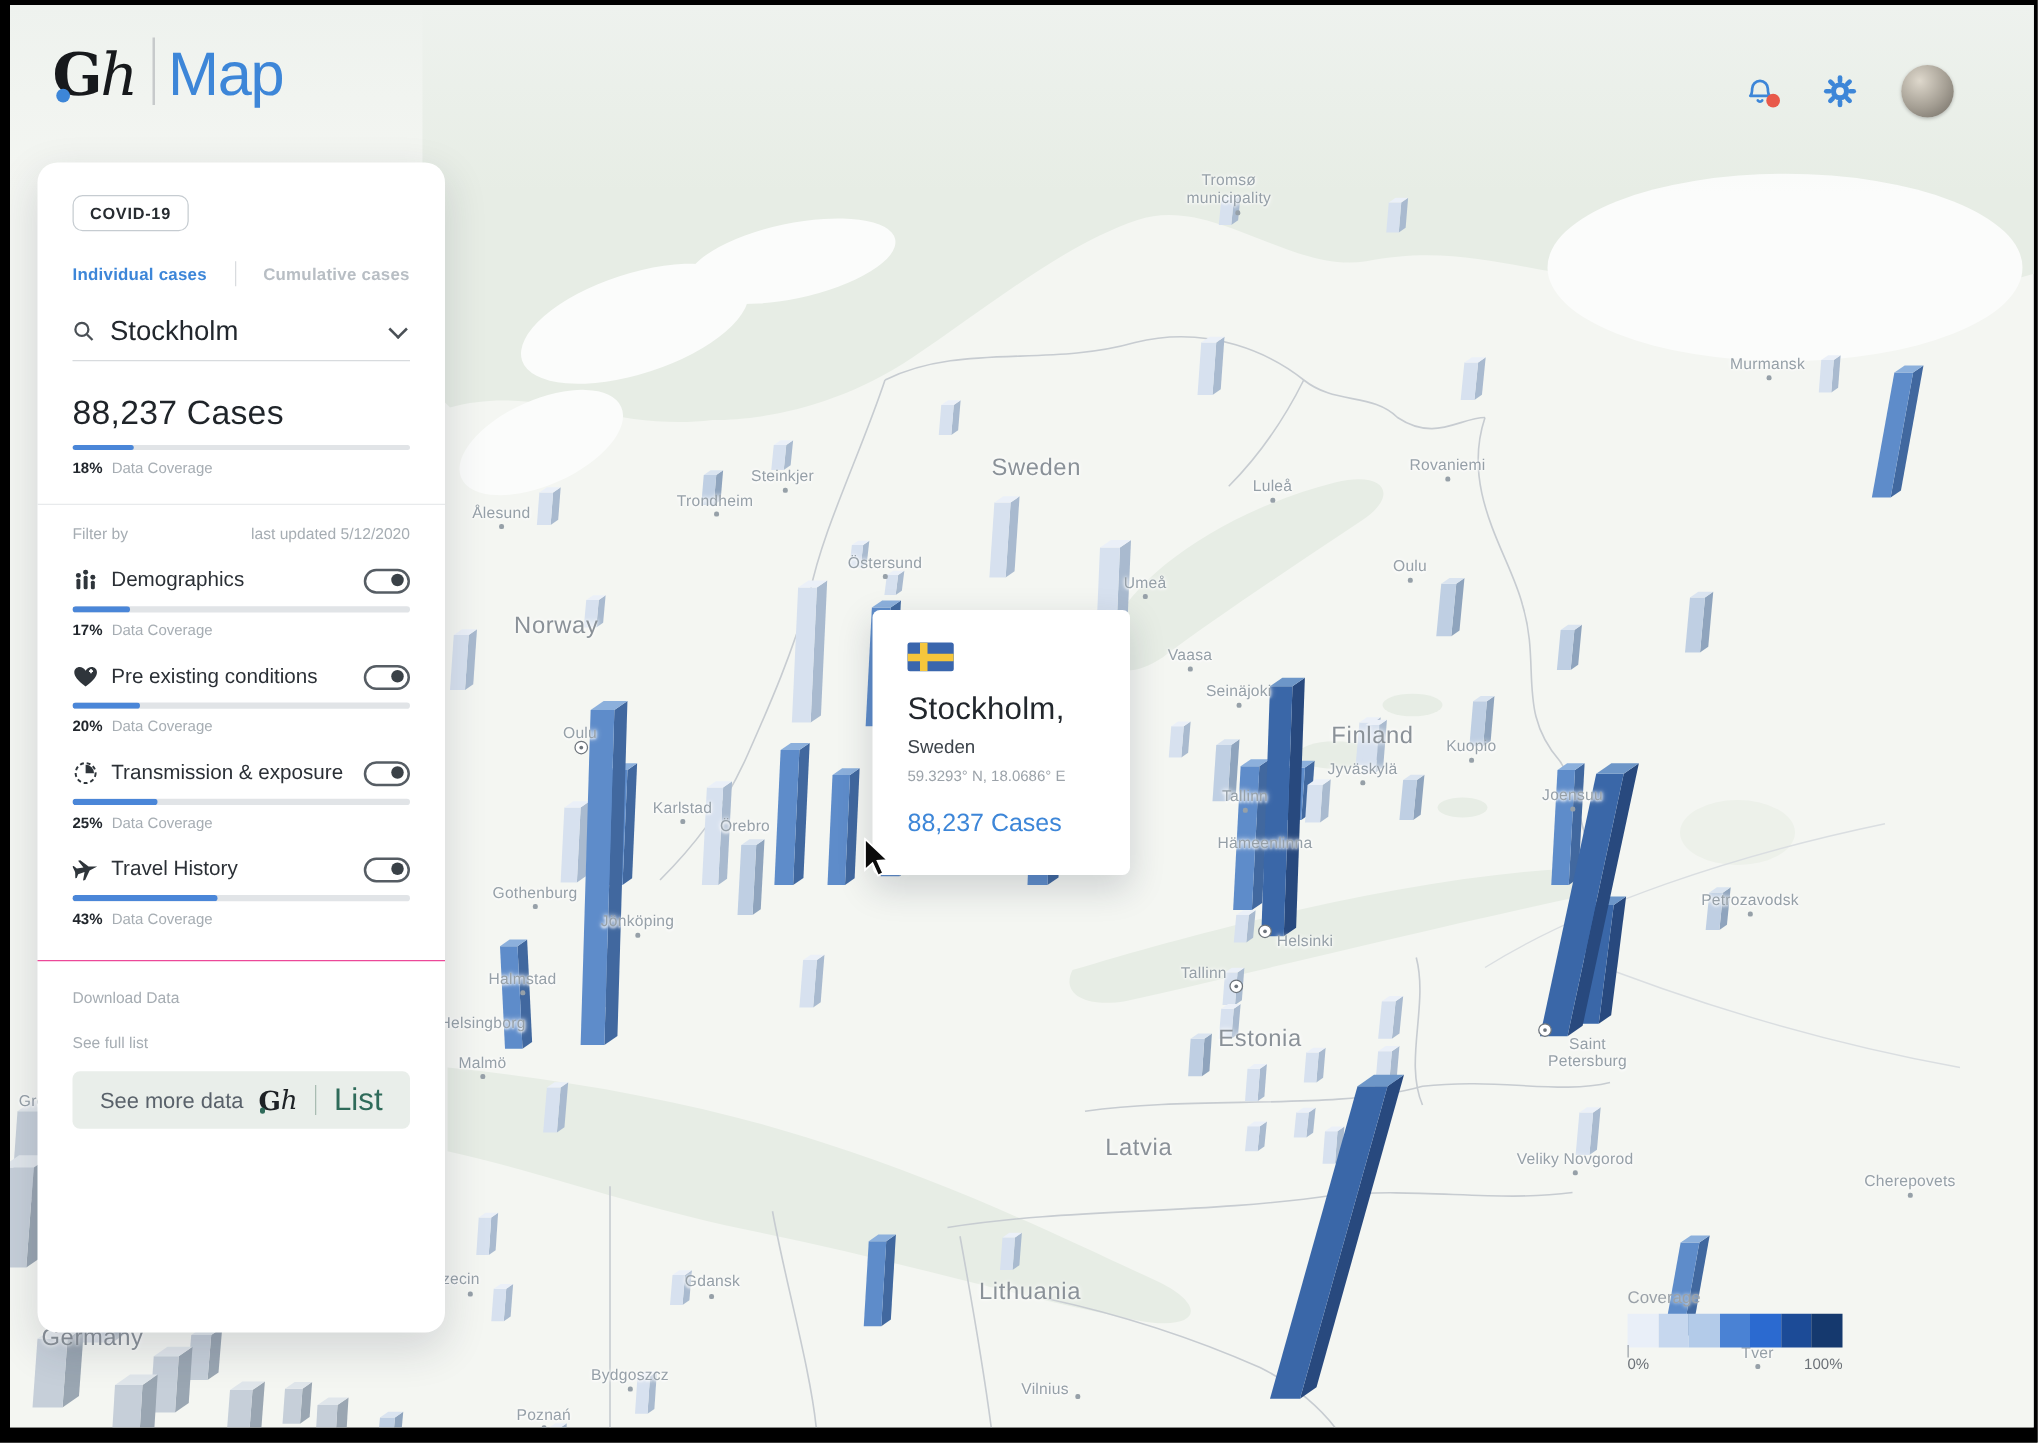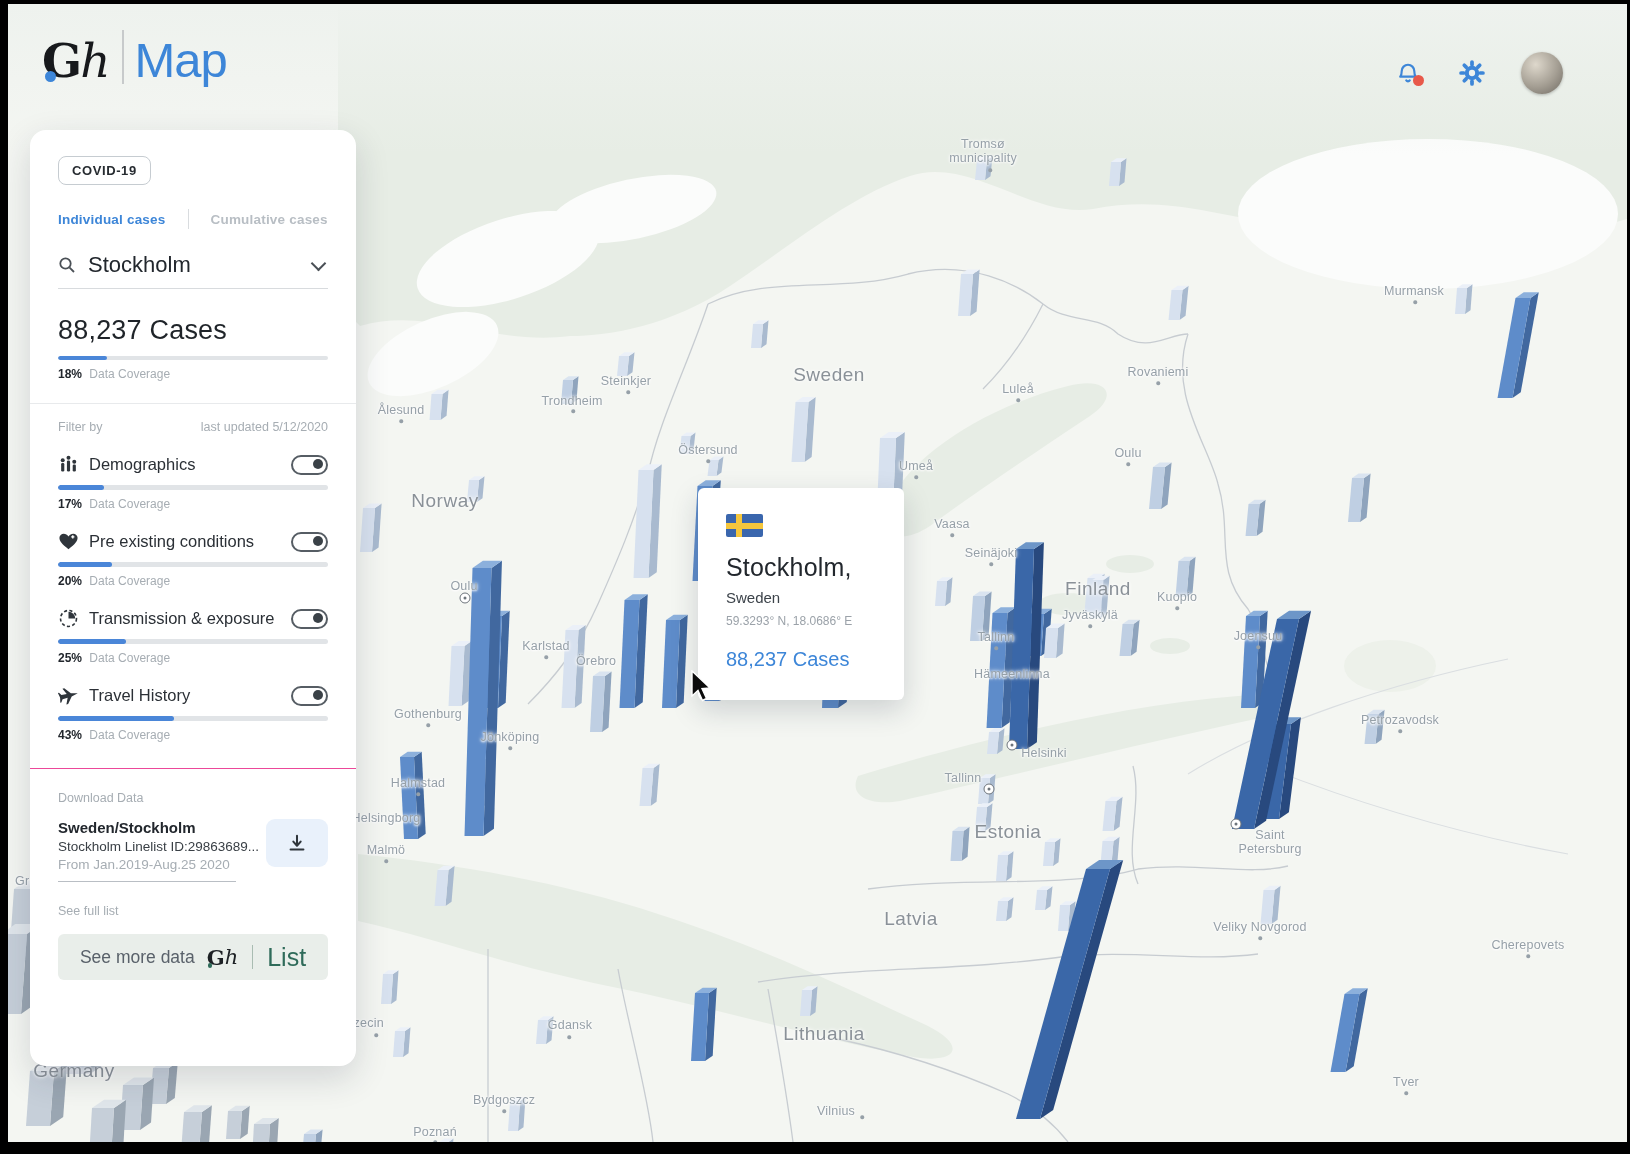--- a/index.html
+++ b/index.html
@@ -780,34 +780,20 @@
             </span>
           </div>
           <div class="track">
             <div class="fill" style="width:43%"></div>
           </div>
           <div class="cov-line"><b>43% </b><span>Data Coverage</span></div>
         </div>
       </div>
     <div class="dl-section">
       <div class="dl-head">Download Data</div>
-      <div class="dl-grid">
-        <div>
-          <div class="dl-title">Sweden/Stockholm</div>
-          <div class="dl-sub">Stockholm Linelist ID:29863689...</div>
-          <div class="dl-range">From Jan.2019-Aug.25 2020</div>
-        </div>
-        <div class="dl-btn">
-          <svg width="22" height="22" viewBox="0 0 24 24" fill="none" stroke="#2f353b" stroke-width="2.2" stroke-linecap="round" stroke-linejoin="round">
-            <path d="M12 4 V14"></path>
-              <path d="M8 10.5 L12 15 L16 10.5"></path>
-              <path d="M5 19 H19"></path>
-          </svg>
-        </div>
-      </div>
       <div class="see-full">See full list</div>
       <div class="see-more">
         <span class="sm-label">See more data</span>
         <span class="sm-logo">
           <span class="g">G</span>
           <span class="gdot"></span>
           <span class="h">h</span>
         </span>
         <span class="sm-sep"></span>
         <span class="sm-list">List</span>
@@ -819,14 +805,31 @@
     <div class="flag"></div>
     <div class="pp-city">Stockholm,</div>
     <div class="pp-country">Sweden</div>
     <div class="pp-coords">59.3293° N, 18.0686° E</div>
     <div class="pp-cases">88,237 Cases</div>
   </div>
   <svg class="cursor" width="26" height="34" viewBox="0 0 26 34">
     <polygon points="1,1 1,26 7,20.5 11.5,30.5 15.5,28.5 11,18.7 19,18" fill="#0b0b0b" stroke="#fff" stroke-width="1.4"></polygon>
   </svg>
 
+  <div class="legend">
+    <div class="lg-title">Coverage</div>
+    <div class="lg-bar" id="legend-bar">
+        <span style="background: rgb(233, 239, 248);"></span>
+        <span style="background: rgb(198, 215, 238);"></span>
+        <span style="background: rgb(179, 203, 233);"></span>
+        <span style="background: rgb(74, 130, 212);"></span>
+        <span style="background: rgb(43, 106, 208);"></span>
+        <span style="background: rgb(28, 75, 151);"></span>
+        <span style="background: rgb(21, 57, 110);"></span>
+      </div>
+    <span class="lg-tick"></span>
+    <div class="lg-labels">
+      <span>0%</span>
+      <span>100%</span>
+    </div>
+  </div>
 
 </div>
 
 </body></html>

